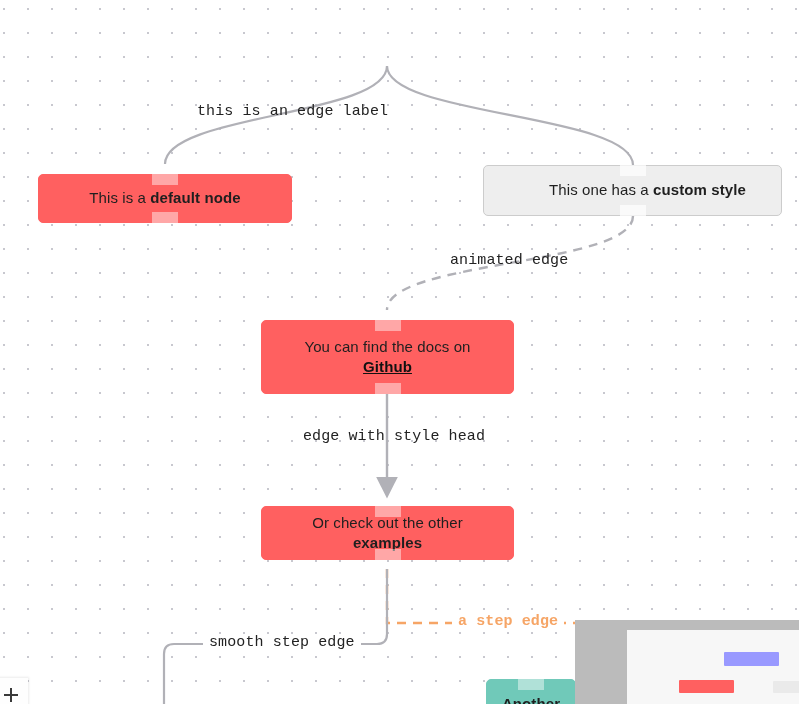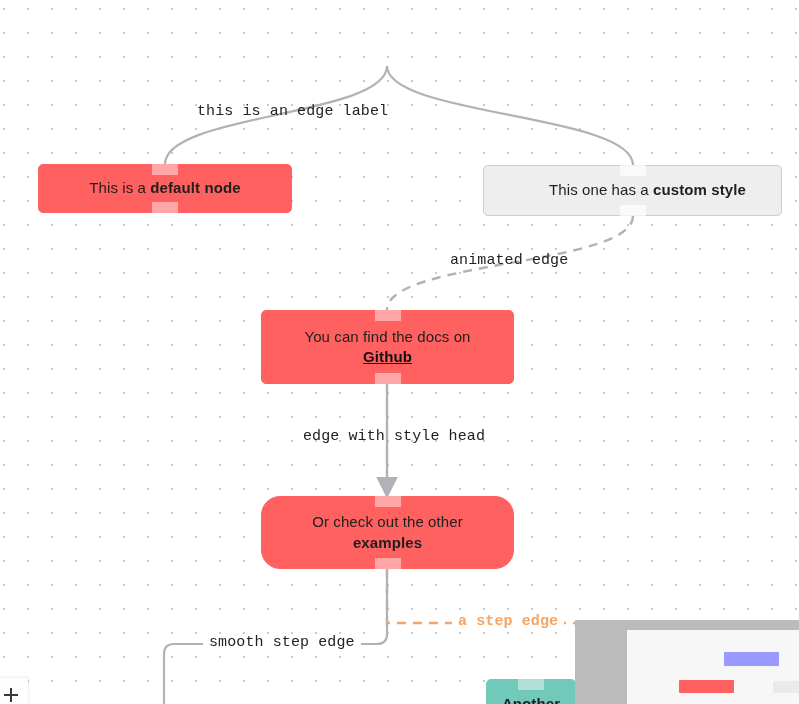--- a/index.html
+++ b/index.html
@@ -54,20 +54,21 @@
   .node-input {
     background: #9999ff;
     border: 1px solid #9999ff;
     color: #1a1a1a;
   }
 
   .node-default {
     background: #ff6060;
     border: 1px solid #ff6060;
     color: #1f1f1f;
+    margin-top: 10px;
   }
 
   .node-custom {
     background: #eeeeee;
     border: 1px solid #cccccc;
     color: #1f1f1f;
   }
 
   .node-teal {
     background: #70c9b9;
@@ -202,21 +203,21 @@
 
   <div class="node node-default" style="left:261px; top:310px; width:253px; height:74px; flex-direction:column;">
     <span class="node-text" style="display:block;">
       <span>You can find the docs on</span><br>
       <a class="link-strong" href="#">Github</a>
     </span>
     <span class="handle top"></span>
     <span class="handle bottom"></span>
   </div>
 
-  <div class="node node-default" style="left:261px; top:496px; width:253px; height:73px; flex-direction:column;border-radius:19px;">
+  <div class="node node-default" style="left:261px; top:496px; width:253px; height:54px; flex-direction:column;">
     <span class="node-text" style="display:block;">
       <span>Or check out the other</span><br>
       <b>examples</b>
     </span>
     <span class="handle top"></span>
     <span class="handle bottom"></span>
   </div>
 
   <div class="node node-teal" style="left:486px; top:679px; width:90px; height:50px;">
     <span class="node-text">

